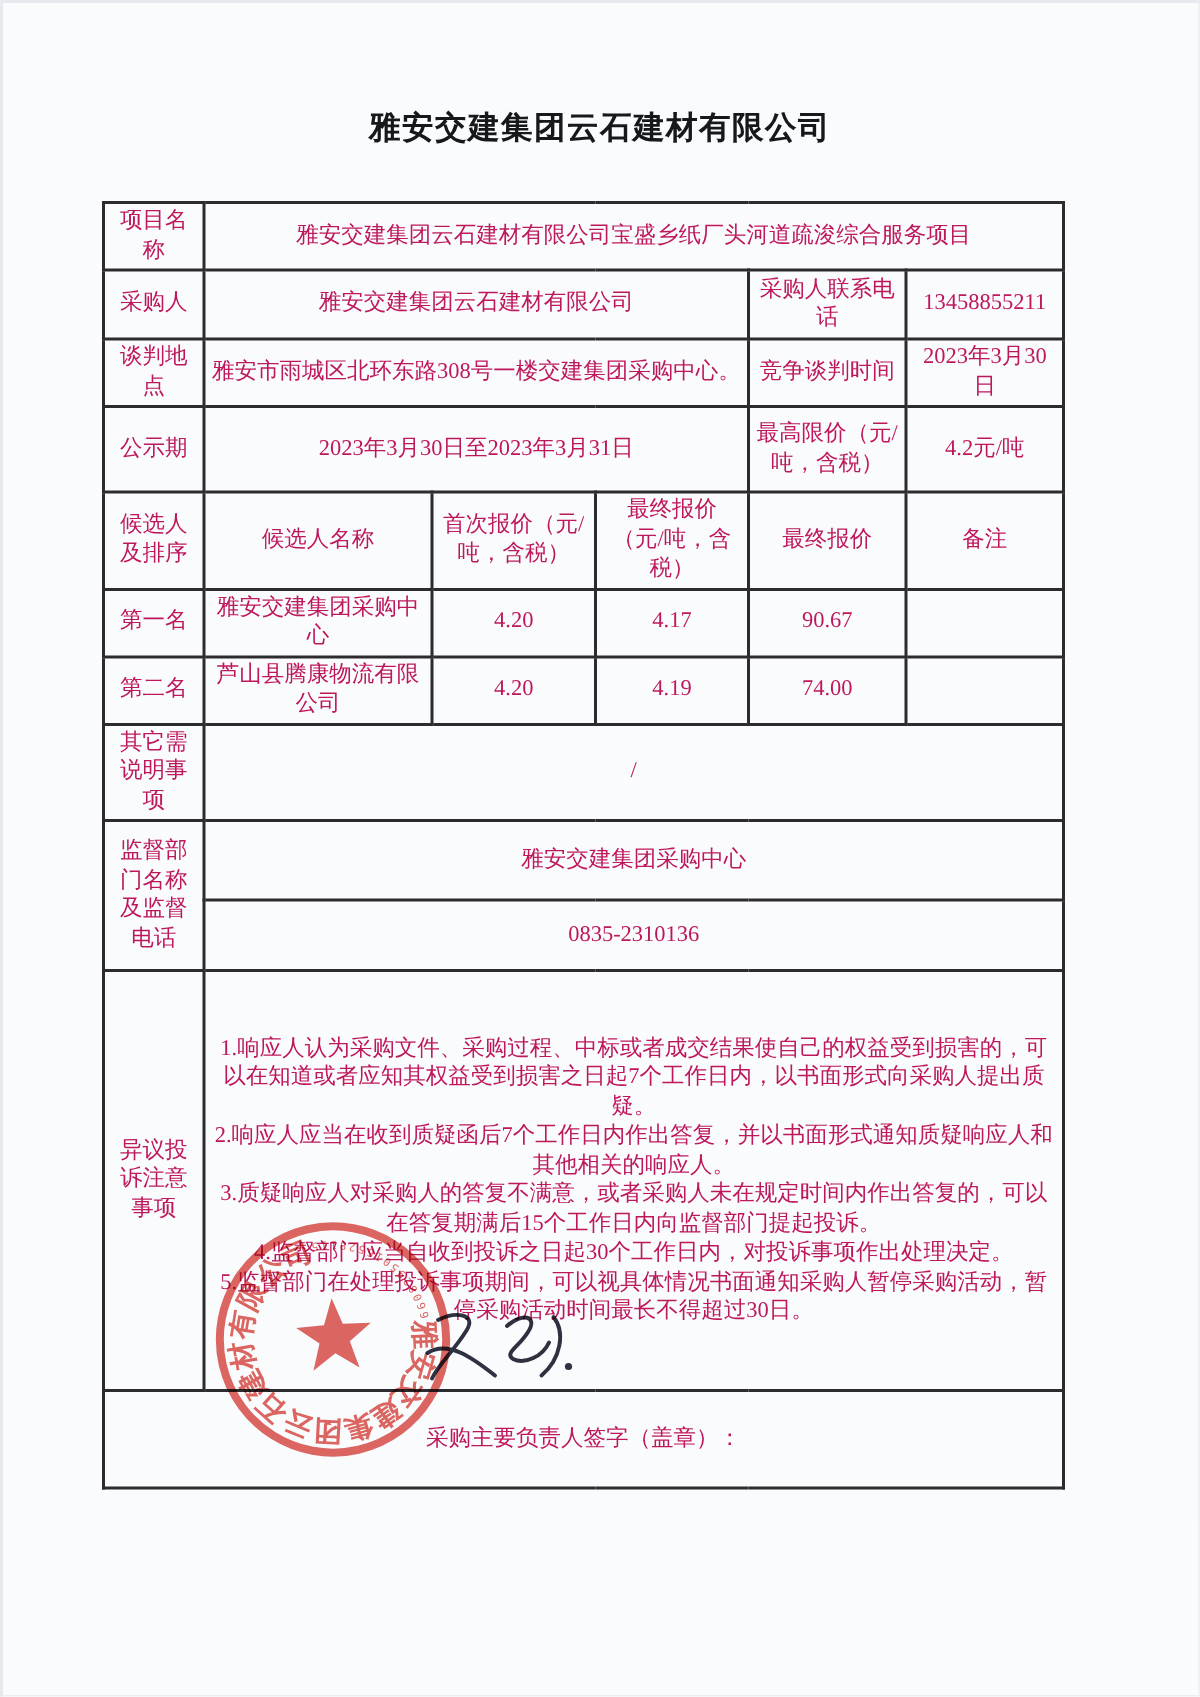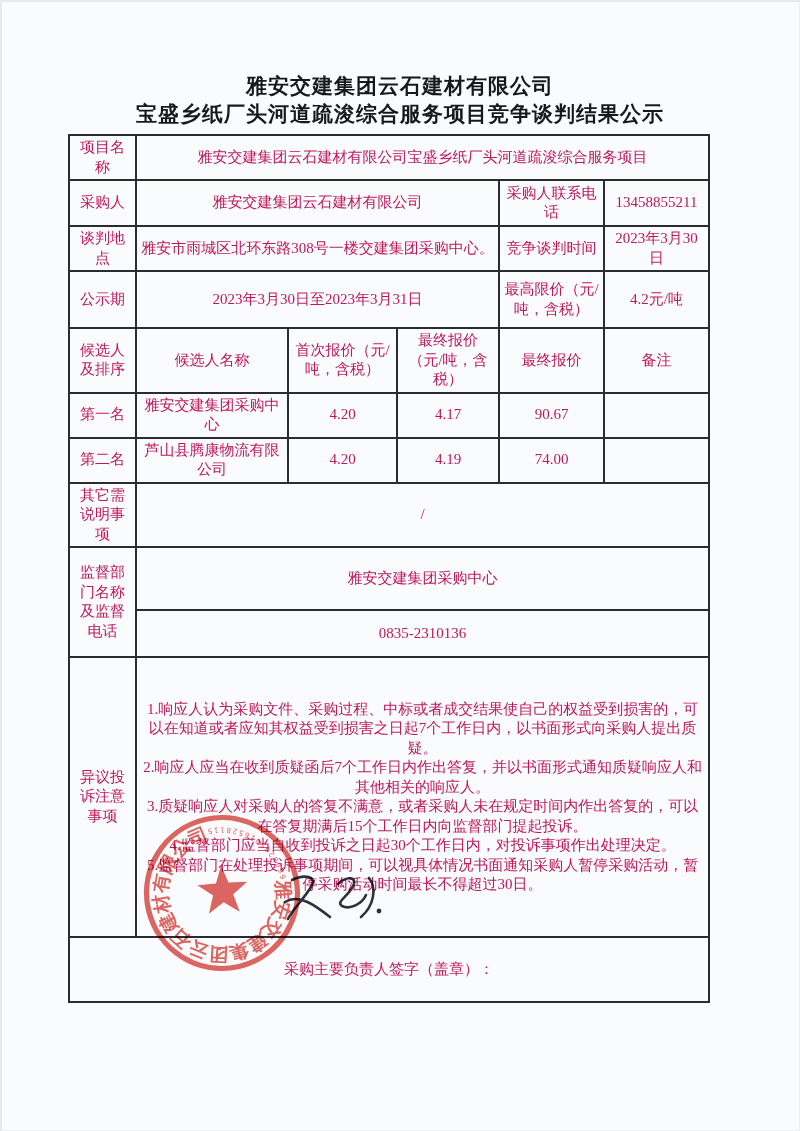--- a/index.html
+++ b/index.html
@@ -58,21 +58,20 @@
   }
   .rule-p{margin:0;}
 </style>
 </head>
 <body>
 
 <div class="page">
 
   <div class="doc-title">
     <div>雅安交建集团云石建材有限公司</div>
-    <div>宝盛乡纸厂头河道疏浚综合服务项目竞争谈判结果公示</div>
   </div>
 
   <table class="main">
     <colgroup>
       <col style="width:67px">
         <col style="width:152px">
         <col style="width:109px">
       <col style="width:102px">
         <col style="width:105px">
         <col style="width:105px">
@@ -121,21 +120,21 @@
         <td>芦山县腾康物流有限公司</td>
         <td>4.20</td>
         <td>4.19</td>
         <td>74.00</td>
         <td></td>
       </tr>
       <tr style="height:43px">
         <td class="lbl">其它需说明事项</td>
         <td colspan="5">/</td>
       </tr>
-      <tr style="height:63px">
+      <tr style="height:53px">
         <td class="lbl" rowspan="2">监督部门名称及监督电话</td>
         <td colspan="5">雅安交建集团采购中心</td>
       </tr>
       <tr style="height:47px">
         <td colspan="5">0835-2310136</td>
       </tr>
       <tr style="height:280px">
         <td class="lbl">异议投诉注意事项</td>
         <td colspan="5" class="rules">
           <p class="rule-p">1.响应人认为采购文件、采购过程、中标或者成交结果使自己的权益受到损害的，可以在知道或者应知其权益受到损害之日起7个工作日内，以书面形式向采购人提出质疑。</p>

